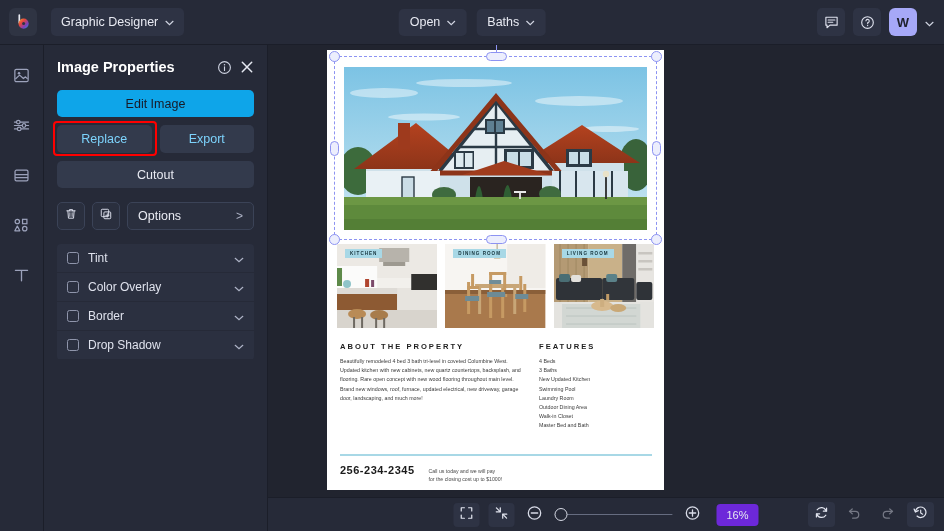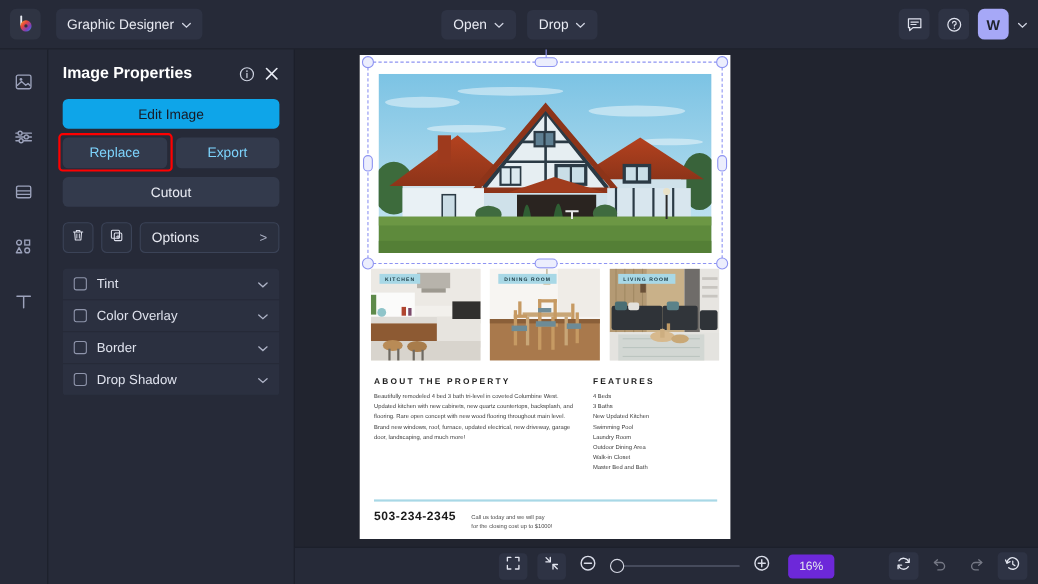--- a/index.html
+++ b/index.html
@@ -224,21 +224,21 @@
     <div class="center-btns">
       <div class="hdr-btn">
         <span>Open</span>
         <span>
           <svg width="9" height="6" viewBox="0 0 9 6">
               <path d="M1 1.3 L4.5 4.7 L8 1.3" stroke="#cfd3e0" stroke-width="1.2" fill="none" stroke-linecap="round"></path>
             </svg>
         </span>
       </div>
       <div class="hdr-btn">
-        <span>Drop</span>
+        <span>Baths</span>
         <span>
           <svg width="9" height="6" viewBox="0 0 9 6">
               <path d="M1 1.3 L4.5 4.7 L8 1.3" stroke="#cfd3e0" stroke-width="1.2" fill="none" stroke-linecap="round"></path>
             </svg>
         </span>
       </div>
     </div>
 
     <div class="hdr-right">
       <div class="icon-btn">
@@ -597,21 +597,21 @@
           <div class="feat-li">Swimming Pool</div>
           <div class="feat-li">Laundry Room</div>
           <div class="feat-li">Outdoor Dining Area</div>
           <div class="feat-li">Walk-in Closet</div>
           <div class="feat-li">Master Bed and Bath</div>
         </div>
       </div>
 
       <div class="footer-rule"></div>
       <div class="footer">
-        <div class="phone">503-234-2345</div>
+        <div class="phone">256-234-2345</div>
         <div class="cta">
           <div>Call us today and we will pay</div>
           <div>for the closing cost up to $1000!</div>
         </div>
       </div>
 
     </div>
   </div>
 
   <div class="bottom">

